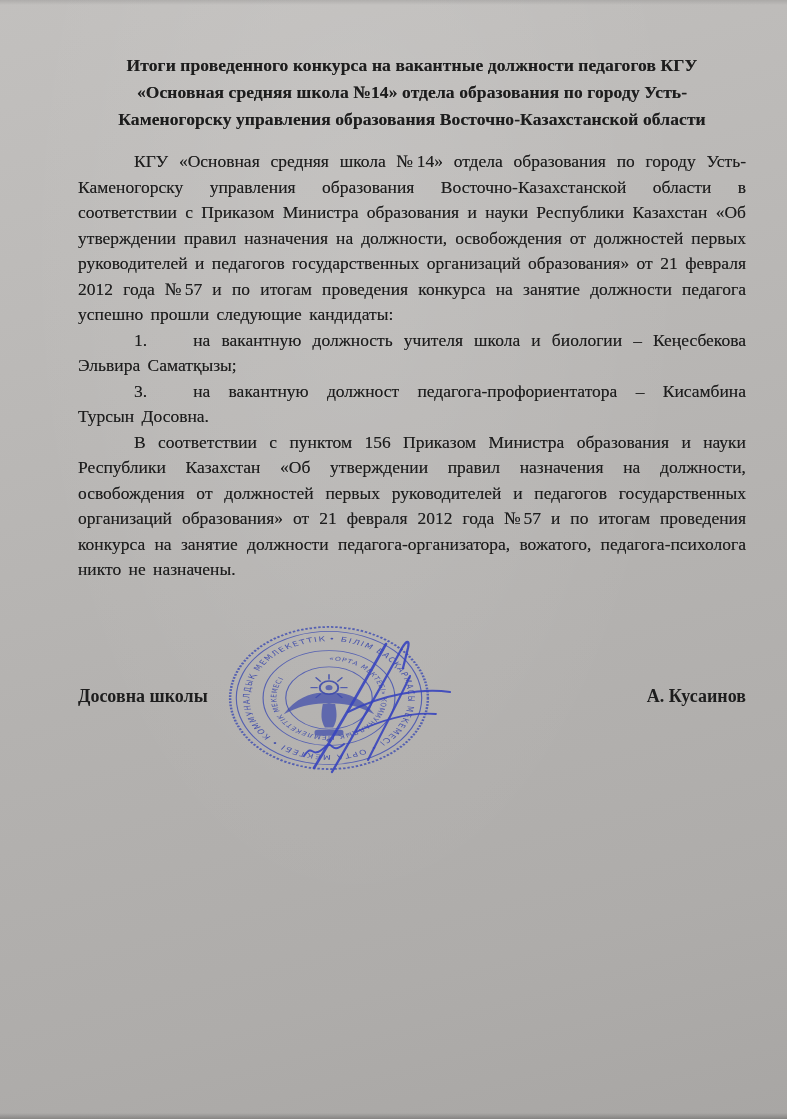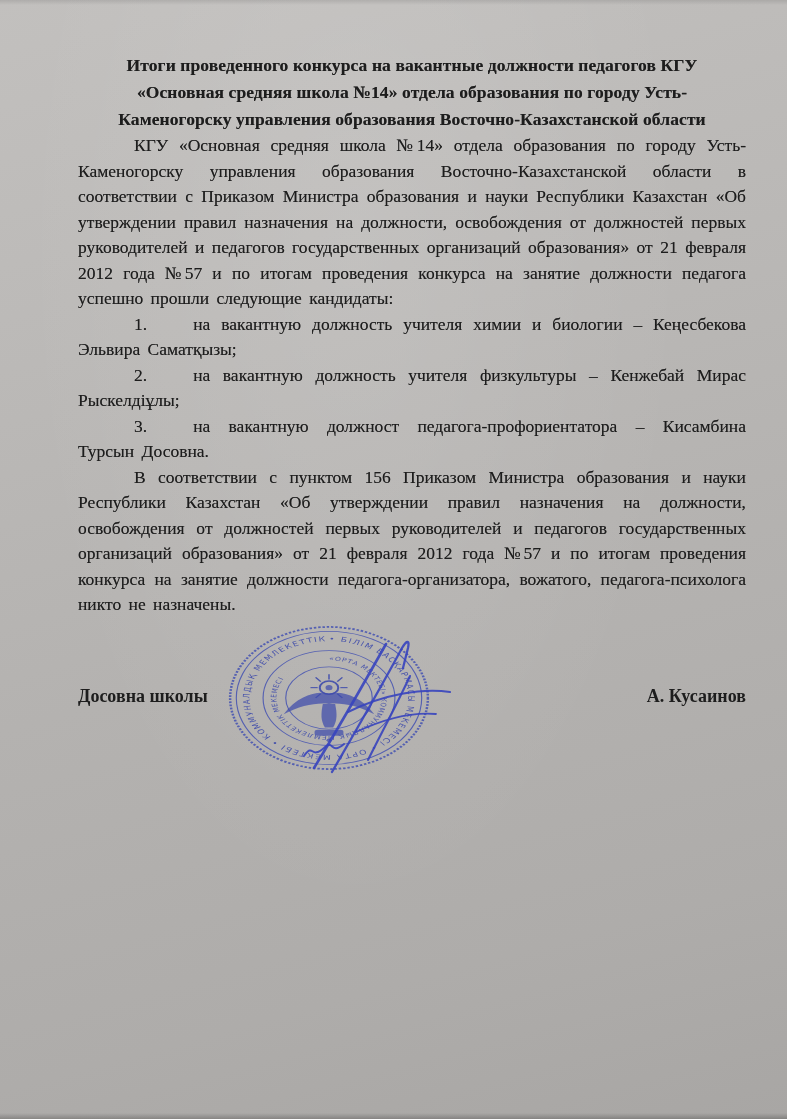--- a/index.html
+++ b/index.html
@@ -31,21 +31,21 @@
   .title {
     font-weight: bold; text-align: center;
     font-size: 17.5px; line-height: 27px;
     max-width: 604px; margin: 0 auto;
     letter-spacing: 0.1px;
   }
   .para {
     margin: 0; text-align: justify; text-indent: 56px;
     word-spacing: 3px;
   }
-  .p-first { }
+  .p-first { margin-top: 16px; }
   .num-gap { display: inline-block; width: 46px; }
   .sign-row {
     position: absolute; left: 78px; top: 686px; width: 668px;
     display: flex; justify-content: space-between; align-items: baseline;
     font-weight: bold; font-size: 18px; padding-right: 0;
     box-sizing: border-box;
   }
   .sign-name { }
   .stamp {
     position: absolute; left: 226px; top: 624px;
@@ -60,23 +60,22 @@
 </head>
 <body>
 
 <div class="page">
 
   <div class="doc">
     <div class="title">Итоги проведенного конкурса на вакантные должности педагогов КГУ «Основная средняя школа №14» отдела образования по  городу Усть-Каменогорску управления образования Восточно-Казахстанской области</div>
 
     <p class="para p-first">КГУ «Основная средняя школа №14» отдела образования по  городу Усть-Каменогорску управления образования Восточно-Казахстанской области в соответствии с  Приказом Министра образования и науки Республики Казахстан «Об утверждении правил назначения на должности, освобождения от должностей первых руководителей и педагогов государственных организаций образования» от 21 февраля 2012 года №57 и по итогам проведения конкурса на занятие должности педагога успешно прошли следующие кандидаты:</p>
 
-    <p class="para"><span>1.</span><span class="num-gap"></span><span>на вакантную должность учителя химии и биологии – Кеңесбекова Эльвира Саматқызы;</span></p>
+    <p class="para"><span>1.</span><span class="num-gap"></span><span>на вакантную должность учителя школа и биологии – Кеңесбекова Эльвира Саматқызы;</span></p>
 
-    <p class="para"><span>2.</span><span class="num-gap"></span><span>на вакантную должность учителя физкультуры – Кенжебай Мирас Рыскелдіұлы;</span></p>
 
     <p class="para"><span>3.</span><span class="num-gap"></span><span>на вакантную должност педагога-профориентатора – Кисамбина Турсын Досовна.</span></p>
 
     <p class="para">В соответствии с пунктом 156  Приказом Министра образования и науки Республики Казахстан «Об утверждении правил назначения на должности, освобождения от должностей первых руководителей и педагогов государственных организаций образования» от 21 февраля 2012 года №57 и по итогам проведения конкурса на занятие должности педагога-организатора, вожатого, педагога-психолога никто не назначены.</p>
   </div>
 
   <div class="sign-row">
     <span>Досовна школы</span>
     <span class="sign-name">А. Кусаинов</span>
   </div>

